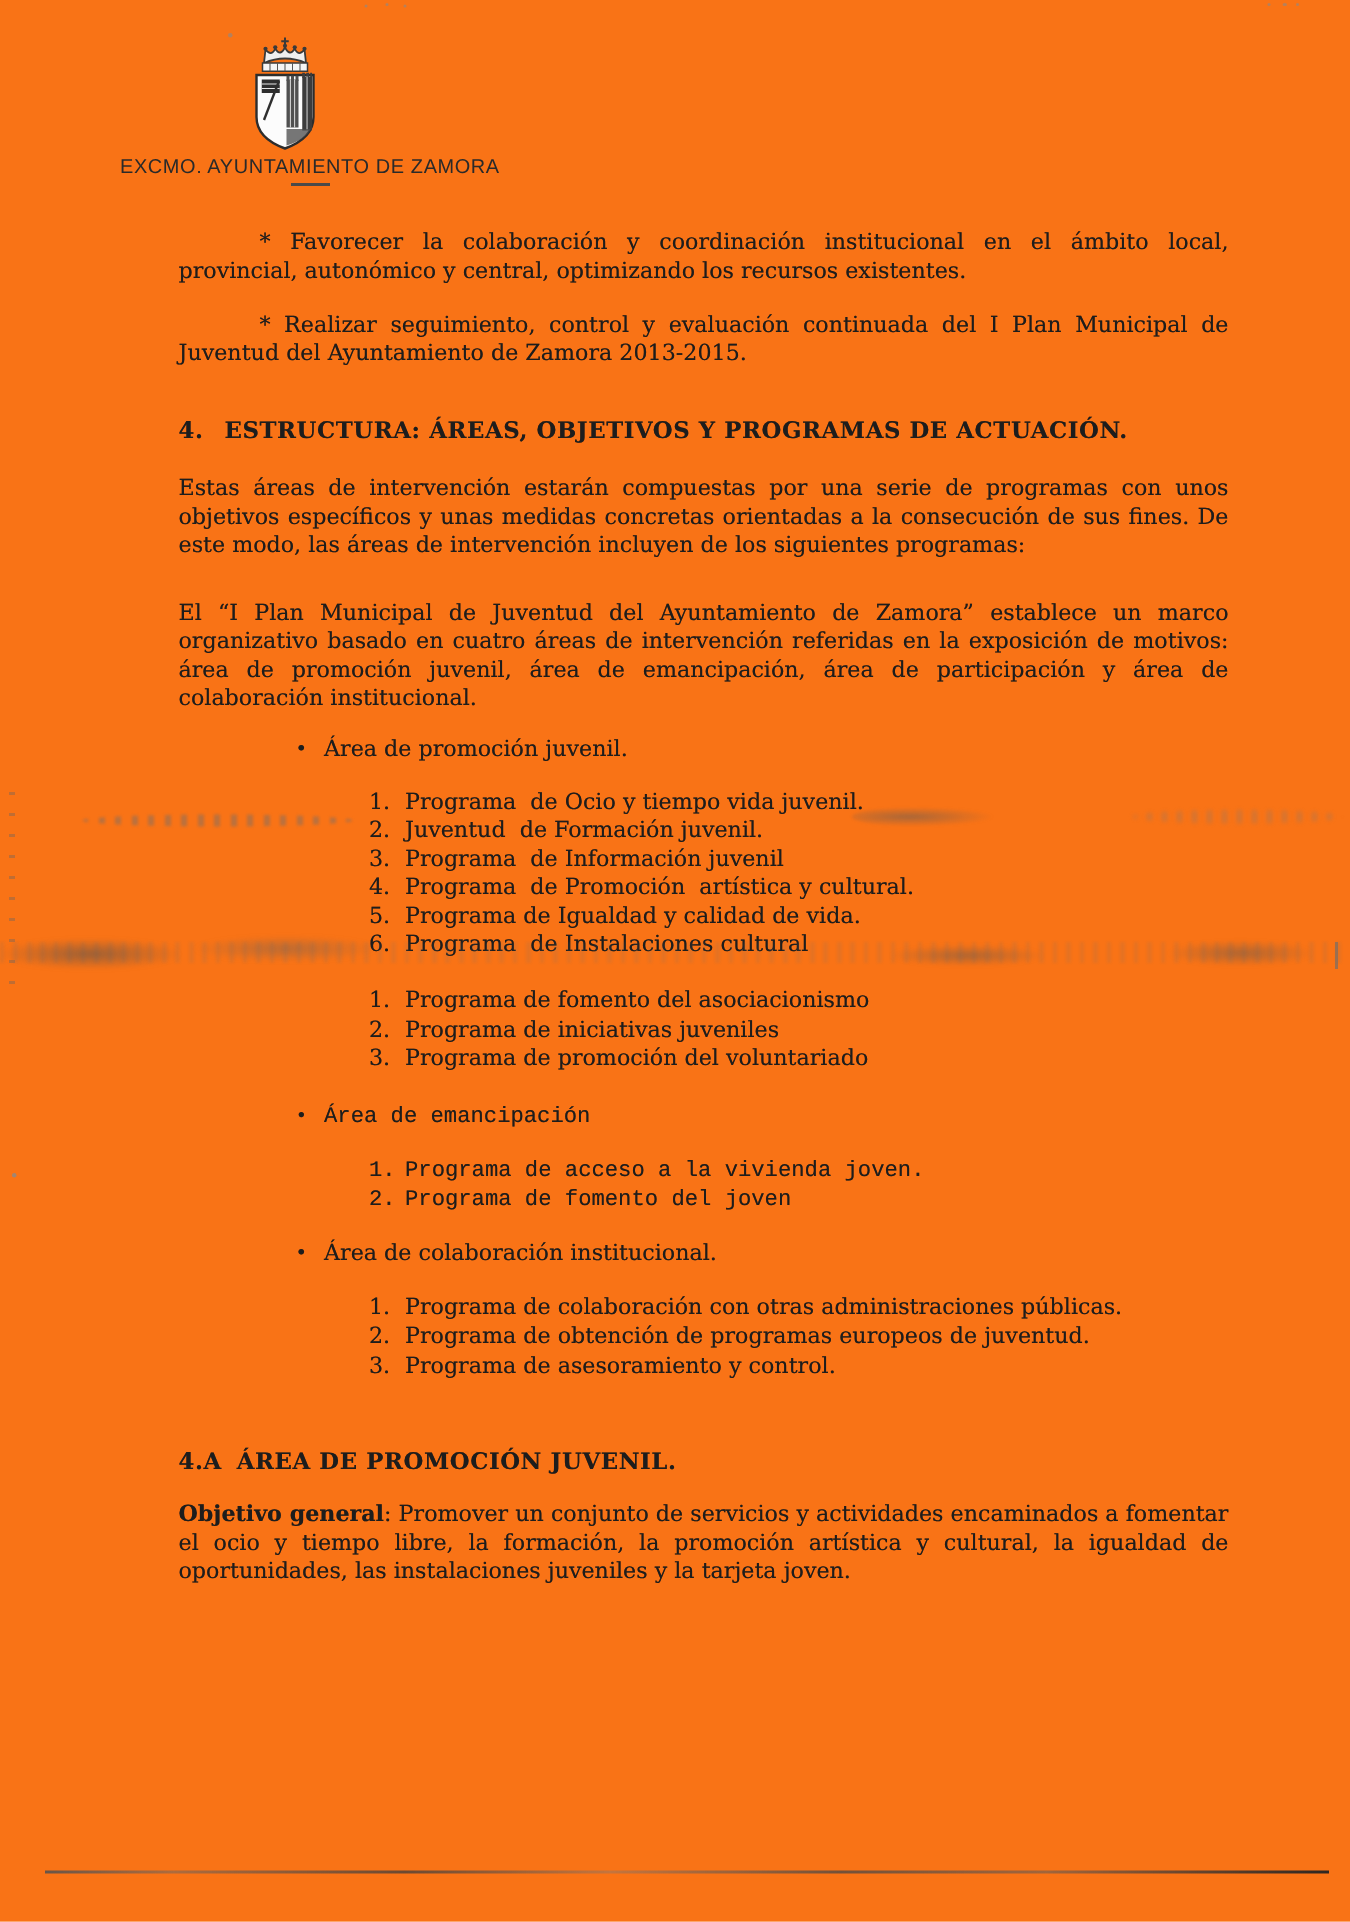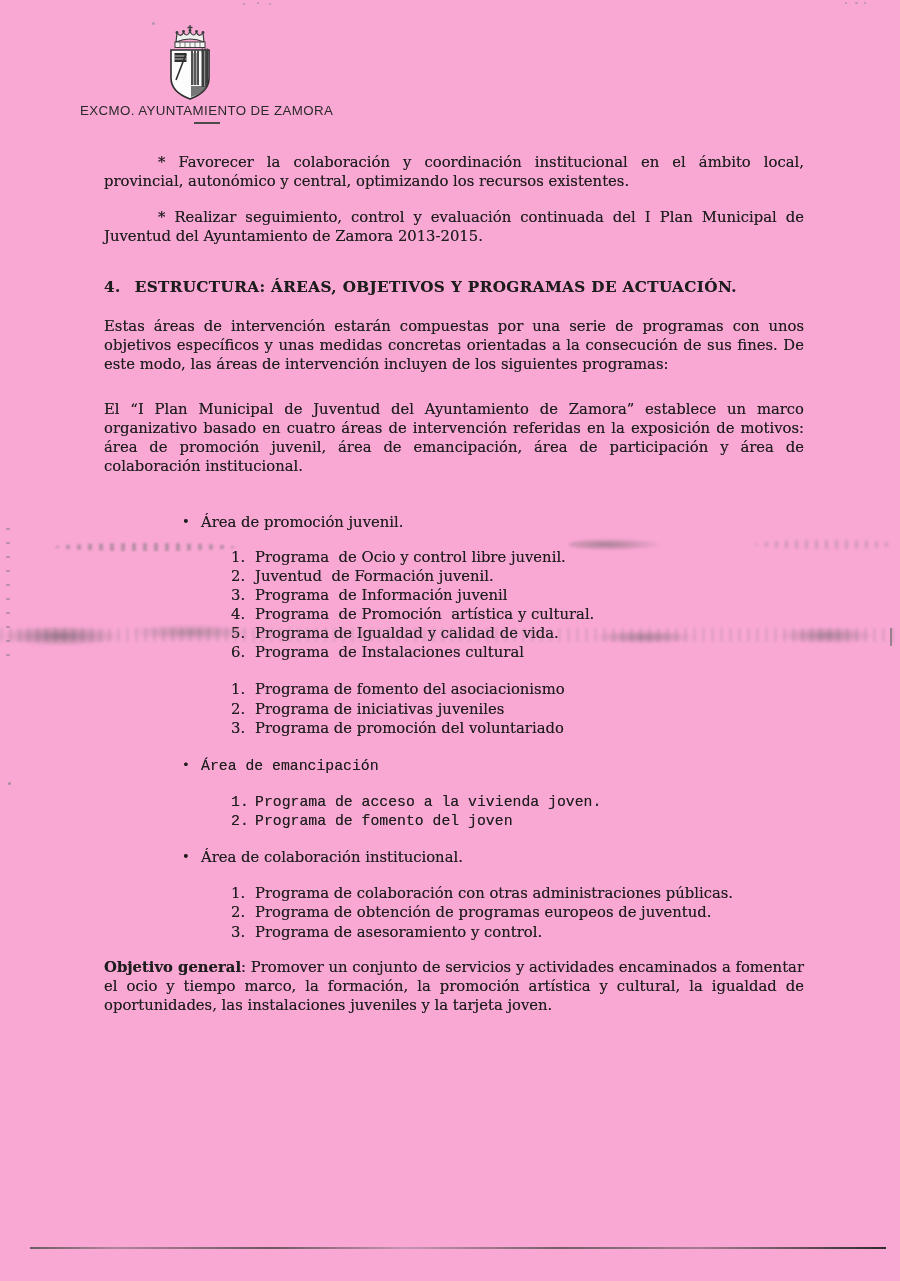--- a/index.html
+++ b/index.html
@@ -1,33 +1,33 @@
 <!DOCTYPE html>
 <html><head>
 <meta charset="utf-8">
 <style>
   html,body{margin:0;padding:0;}
   body{width:900px;height:1281px;background:#fff;}
   .page{
     position:relative;width:900px;height:1281px;overflow:hidden;
-    background:#f9a8d4;color:#1d1d1d;
+    background:#f97316;color:#1d1d1d;
     font-family:"DejaVu Serif", serif;
     -webkit-font-smoothing:antialiased;
   }
   
   .logo{position:absolute;left:159px;top:24px;width:62px;height:78px;filter:blur(.35px);}
   .org-name{
     position:absolute;left:80px;top:103px;width:260px;
     font-family:"Liberation Sans", sans-serif;font-size:13.3px;color:#2a2a2a;
     letter-spacing:.4px;white-space:pre;
   }
   .org-rule{position:absolute;left:194px;top:122px;width:26px;height:2px;background:#4a4a4a;filter:blur(.3px);}
   
   .content{
-    position:absolute;left:104px;top:150px;width:700px;
+    position:absolute;left:119px;top:150px;width:700px;
     font-size:14.8px;line-height:19px;text-align:justify;
     text-shadow:0 0 .4px rgba(20,20,20,.55);
   }
   .para{margin:0;}
   .indent{text-indent:54px;}
   .mt-p2{margin-top:17px;}
   .sec-heading{
     margin:0;margin-top:32px;font-size:15.2px;line-height:20px;font-weight:bold;
     letter-spacing:.4px;text-align:left;
   }
@@ -36,21 +36,21 @@
   .mt-intro1{margin-top:26px;}
   .mt-intro2{margin-top:19px;}
   .bullet-row{padding-left:78px;text-align:left;}
   .bullet{display:inline-block;width:9px;font-size:13px;vertical-align:1px;}
   .area-label{display:inline-block;margin-left:10px;white-space:pre;}
   .prog-list{margin-top:16px;}
   .prog-row{padding-left:127px;line-height:19px;text-align:left;white-space:pre;}
   .lh195 .prog-row{line-height:19.5px;}
   .prog-num{display:inline-block;width:24px;}
   .prog-text{white-space:pre;}
-  .g1{margin-top:37px;}
+  .g1{margin-top:15px;}
   .g1 .prog-list{margin-top:16px;}
   .g2{margin-top:6px;}
   .g2 .prog-list{margin-top:18px;}
   .g3{margin-top:18px;font-family:Liberation Mono, monospace;}
   .g3 .prog-list{margin-top:17px;}
   .g4{margin-top:15px;}
   .g4 .prog-list{margin-top:17px;}
   .mt-h4a{margin-top:44px;}
   .mt-obj{margin-top:16px;}
   .obj-label{font-weight:bold;}
@@ -123,21 +123,21 @@
     <h2 class="sec-heading"><span class="sec-num">4.</span><span>ESTRUCTURA: ÁREAS, OBJETIVOS Y PROGRAMAS DE ACTUACIÓN.</span></h2>
 
     <p class="para mt-intro2">Estas áreas de intervención estarán compuestas por  una serie de programas con unos objetivos específicos y unas medidas concretas orientadas a la consecución de sus fines. De este modo, las áreas de intervención incluyen de los siguientes programas:</p>
     <p class="para mt-intro1">El “I Plan Municipal de Juventud del Ayuntamiento de Zamora” establece un marco organizativo basado en cuatro áreas de intervención referidas en la exposición de motivos: área de promoción juvenil, área de emancipación, área de participación y área de colaboración institucional.</p>
 
     <div class="area-group g1">
       <div class="bullet-row">
         <span class="bullet">•</span><span class="area-label">Área de promoción juvenil.</span>
       </div>
       <div class="prog-list">
-        <div class="prog-row"><span class="prog-num">1.</span><span class="prog-text">Programa  de Ocio y control libre juvenil.</span></div>
+        <div class="prog-row"><span class="prog-num">1.</span><span class="prog-text">Programa  de Ocio y tiempo vida juvenil.</span></div>
         <div class="prog-row"><span class="prog-num">2.</span><span class="prog-text">Juventud  de Formación juvenil.</span></div>
         <div class="prog-row"><span class="prog-num">3.</span><span class="prog-text">Programa  de Información juvenil</span></div>
         <div class="prog-row"><span class="prog-num">4.</span><span class="prog-text">Programa  de Promoción  artística y cultural.</span></div>
         <div class="prog-row"><span class="prog-num">5.</span><span class="prog-text">Programa de Igualdad y calidad de vida.</span></div>
         <div class="prog-row"><span class="prog-num">6.</span><span class="prog-text">Programa  de Instalaciones cultural</span></div>
       </div>
     </div>
 
     <div class="area-group g2 lh195">
       <div class="prog-list">
@@ -161,22 +161,23 @@
       <div class="bullet-row">
         <span class="bullet">•</span><span class="area-label">Área de colaboración institucional.</span>
       </div>
       <div class="prog-list">
         <div class="prog-row"><span class="prog-num">1.</span><span class="prog-text">Programa de colaboración con otras administraciones públicas.</span></div>
         <div class="prog-row"><span class="prog-num">2.</span><span class="prog-text">Programa de obtención de programas europeos de juventud.</span></div>
         <div class="prog-row"><span class="prog-num">3.</span><span class="prog-text">Programa de asesoramiento y control.</span></div>
       </div>
     </div>
 
+    <h2 class="sec-heading mt-h4a"><span class="sec-num sub">4.A</span><span>ÁREA DE PROMOCIÓN JUVENIL.</span></h2>
 
-    <p class="para mt-obj"><span class="obj-label">Objetivo general</span><span>: Promover un conjunto de servicios y actividades encaminados a fomentar el ocio y tiempo marco, la formación, la promoción artística y cultural, la igualdad de oportunidades, las instalaciones juveniles y la tarjeta joven.</span></p>
+    <p class="para mt-obj"><span class="obj-label">Objetivo general</span><span>: Promover un conjunto de servicios y actividades encaminados a fomentar el ocio y tiempo libre, la formación, la promoción artística y cultural, la igualdad de oportunidades, las instalaciones juveniles y la tarjeta joven.</span></p>
   </main>
 
   <div class="artifact vstrip"></div>
   <div class="artifact streak sa1"></div>
   <div class="artifact streak sa2"></div>
   <div class="artifact streak sa3"></div>
   <div class="artifact bandb"></div>
   <div class="artifact bb1"></div>
   <div class="artifact bb2"></div>
   <div class="artifact bb3"></div>

